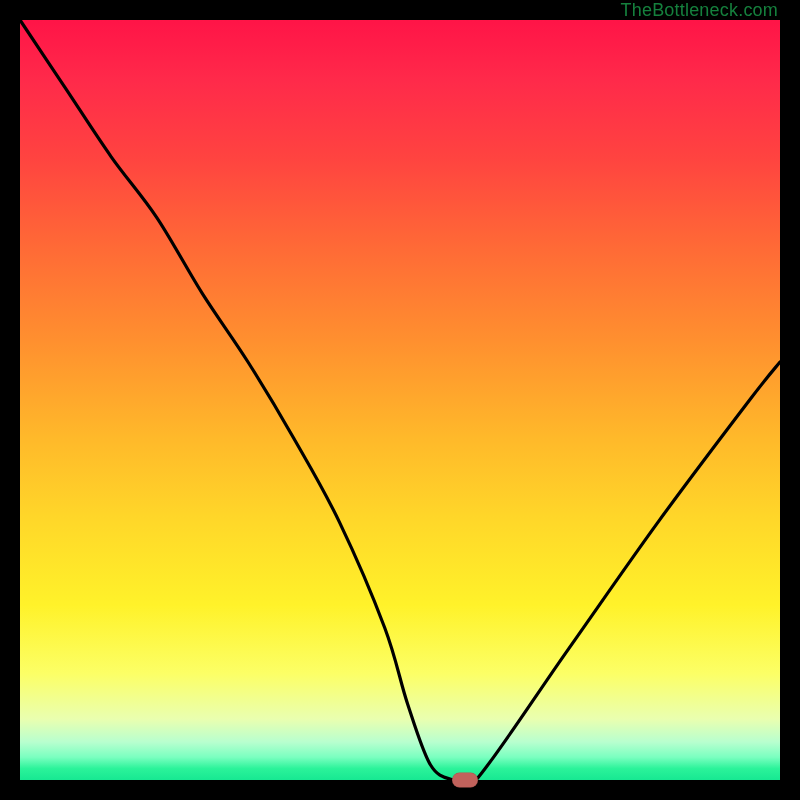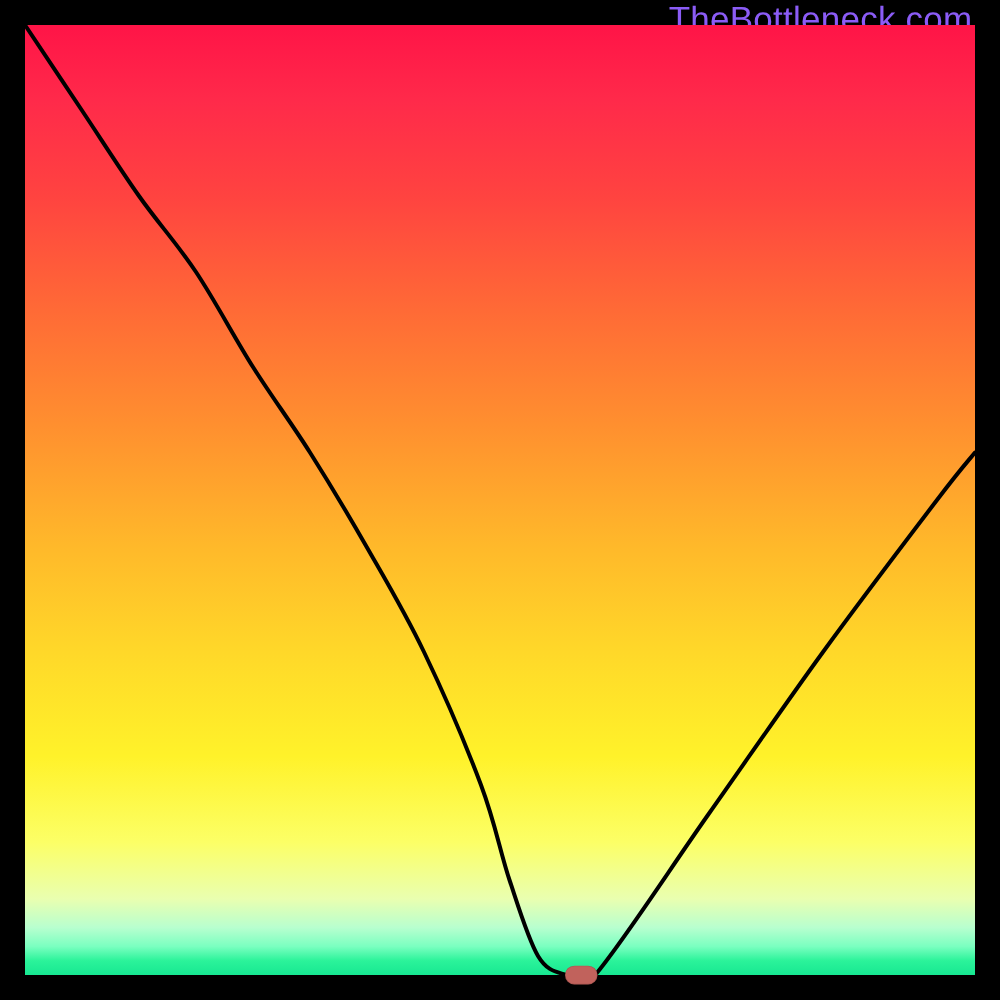--- a/index.html
+++ b/index.html
@@ -39,26 +39,25 @@
       #b8ffcf 95%,
       #7affc0 97%,
       #2bf39a 98.5%,
       #17e892 100%
     );
   }
   .watermark {
     position: absolute;
     top: 0px;
     right: 22px;
-    font-size: 28px;
+    font-size: 18px;
     font-weight: 500;
-    color: #8b5cf6;
+    color: #15803d;
     letter-spacing: 0.2px;
     user-select: none;
-    text-decoration: underline;
   }
   svg.curve {
     position: absolute;
     left: 0;
     top: 0;
     width: 760px;
     height: 760px;
     overflow: visible;
   }
   .marker {

